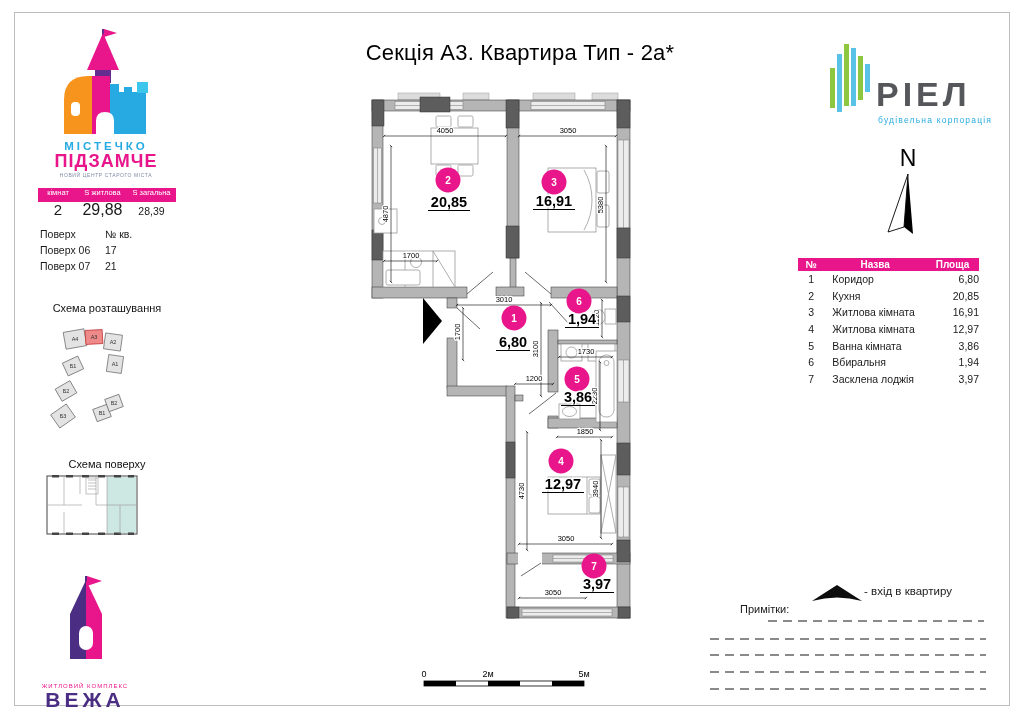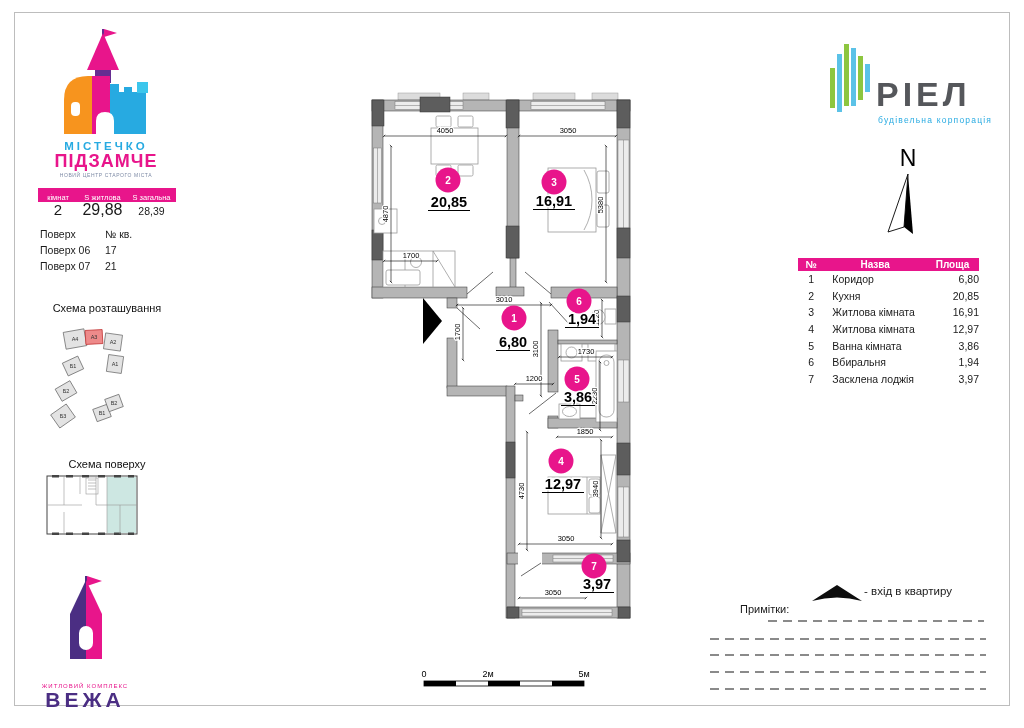--- a/index.html
+++ b/index.html
@@ -7,21 +7,21 @@
          font-family:"Liberation Sans",sans-serif;color:#1a1a1a;}
   .abs{position:absolute;}
   #frame{left:14px;top:12px;width:994px;height:692px;border:1px solid #bdbdbd;}
   #title{left:300px;top:40px;width:440px;text-align:center;font-size:22px;color:#000;letter-spacing:0.2px;}
   
   .brand1{left:38px;top:140px;width:136px;text-align:center;font-size:11.5px;font-weight:bold;
           color:#27aae1;letter-spacing:3px;}
   .brand2{left:34px;top:151px;width:144px;text-align:center;font-size:18px;font-weight:bold;
           color:#e8158b;letter-spacing:1px;}
   .brandtag{left:30px;top:172px;width:152px;text-align:center;font-size:5px;color:#7d8aa5;letter-spacing:0.6px;}
-  .sumhead{left:38px;top:188px;width:138px;height:14px;background:#e8158b;display:flex;align-items:flex-end;}
+  .sumhead{left:38px;top:188px;width:138px;height:14px;background:#e8158b;display:flex;align-items:flex-start;}
   .sumhead span{color:#fff;font-size:7.5px;text-align:center;}
   .sh1{width:40px;} .sh2{width:49px;} .sh3{width:49px;}
   .sumvals{left:38px;top:201px;width:138px;display:flex;align-items:baseline;height:18px;}
   .sv1{width:40px;text-align:center;font-size:15px;}
   .sv2{width:49px;text-align:center;font-size:16px;}
   .sv3{width:49px;text-align:center;font-size:10.5px;}
   .frow{left:40px;width:140px;display:flex;font-size:10.5px;gap:8px;}
   .fc1{width:57px;} .fc2{width:50px;}
   .schemelabel{width:150px;text-align:center;font-size:11px;color:#111;}
   .vezhaname{left:28px;top:658px;width:114px;text-align:center;font-size:21px;font-weight:bold;
@@ -47,20 +47,21 @@
   .rarea{font-size:14.5px;font-weight:bold;fill:#000;paint-order:stroke;stroke:#fff;stroke-width:3px;}
   .bl{font-size:5.5px;fill:#333;}
   .sc{font-size:9px;fill:#000;}
 </style>
 </head>
 <body>
 
 <div id="sheet">
   <div id="frame" class="abs"></div>
 
+  <div id="title" class="abs">Секція А3. Квартира Тип - 2а*</div>
 
   <svg class="abs" style="left:54px;top:26px;width:104px;height:112px" viewBox="0 0 104 112">
     <rect x="48" y="3" width="2" height="15" fill="#662d91"></rect>
     <polygon points="50,3 63,7 50,11" fill="#e8158b"></polygon>
     <polygon points="49,7 33,44 65,44" fill="#e8158b"></polygon>
     <rect x="41" y="44" width="16" height="13" fill="#662d91"></rect>
     <path d="M10,108 V74 Q10,50 34,50 L38,50 V108 Z" fill="#f7941e"></path>
     <rect x="38" y="50" width="18" height="58" fill="#e8158b"></rect>
     <rect x="56" y="66" width="36" height="42" fill="#27aae1"></rect>
     <rect x="56" y="58" width="9" height="9" fill="#27aae1"></rect>

